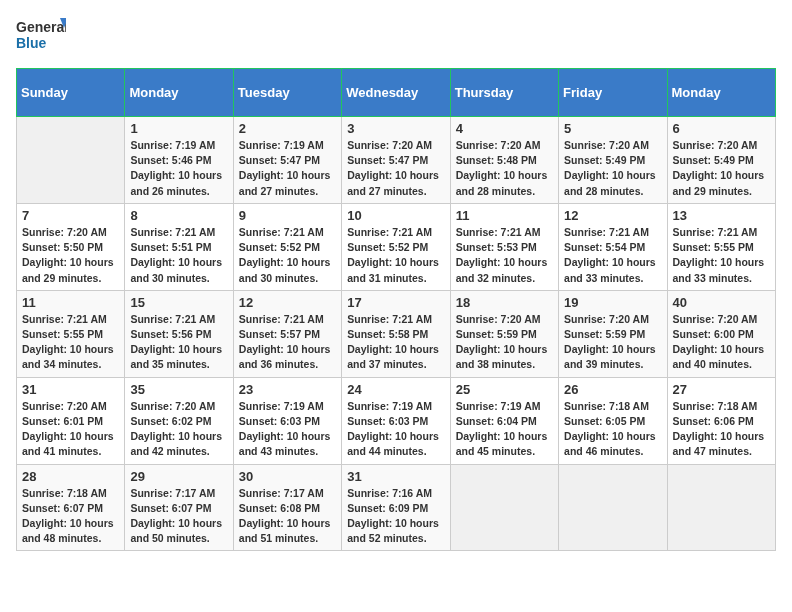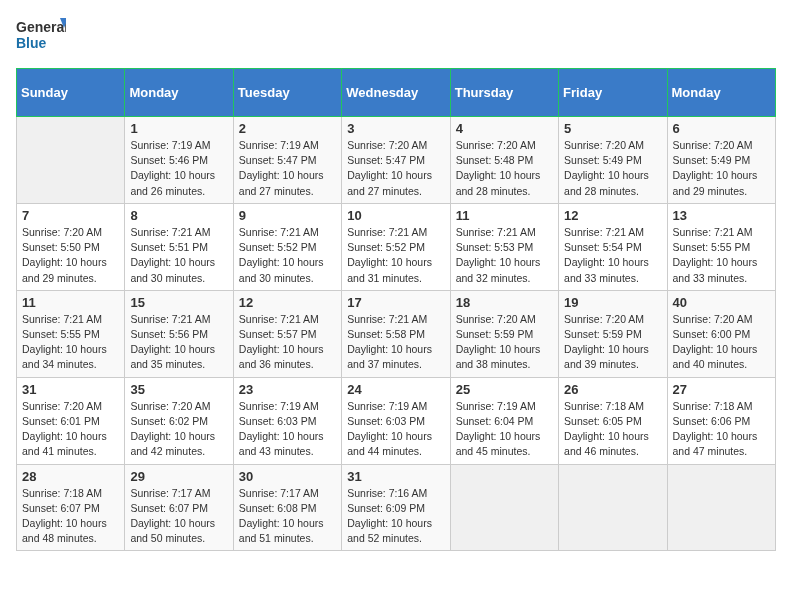--- a/index.html
+++ b/index.html
@@ -61,20 +61,21 @@
     .day-num {
       font-size: 13px;
       font-weight: bold;
       color: #333;
       margin-bottom: 2px;
     }
     .day-info {
       font-size: 10.5px;
       color: #333;
       line-height: 1.45;
+      font-weight: bold;
     }
     .empty-cell {
       background: #f0f0f0 !important;
     }
   </style>
 </head>
 <body>
 
 <div class="header">
   <div class="logo">

